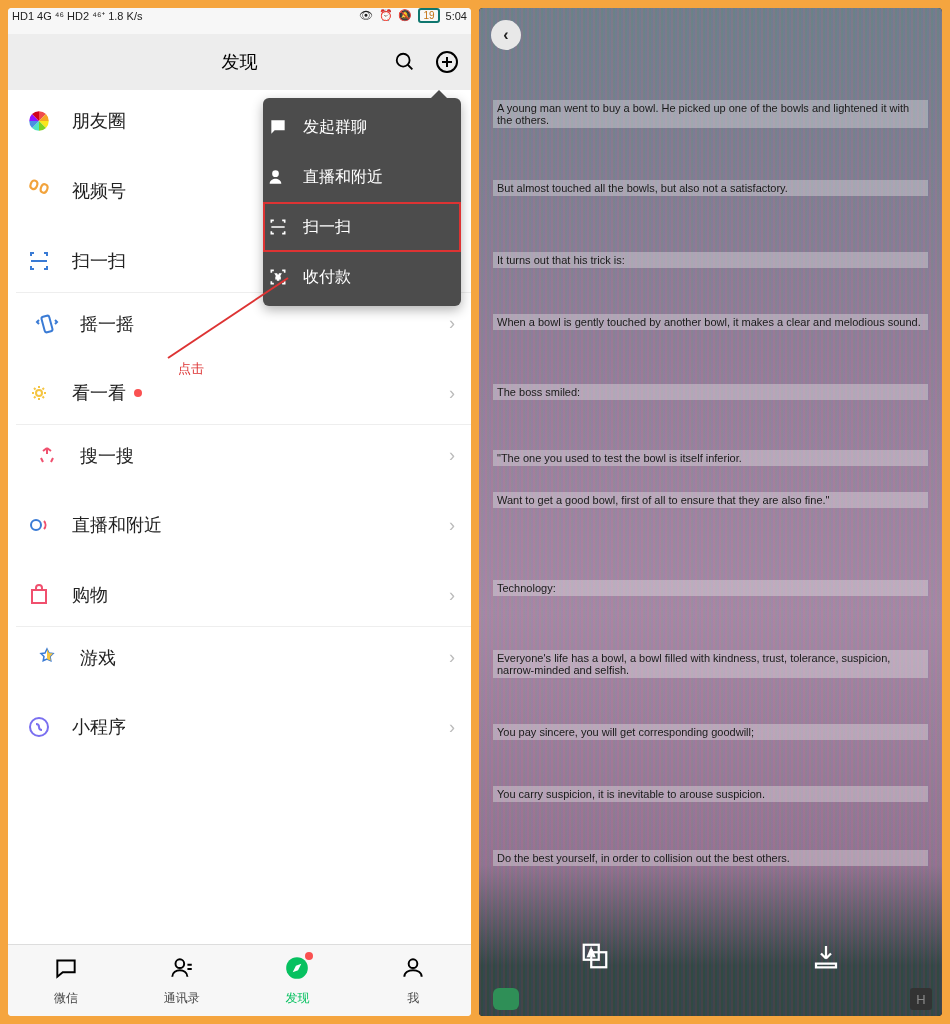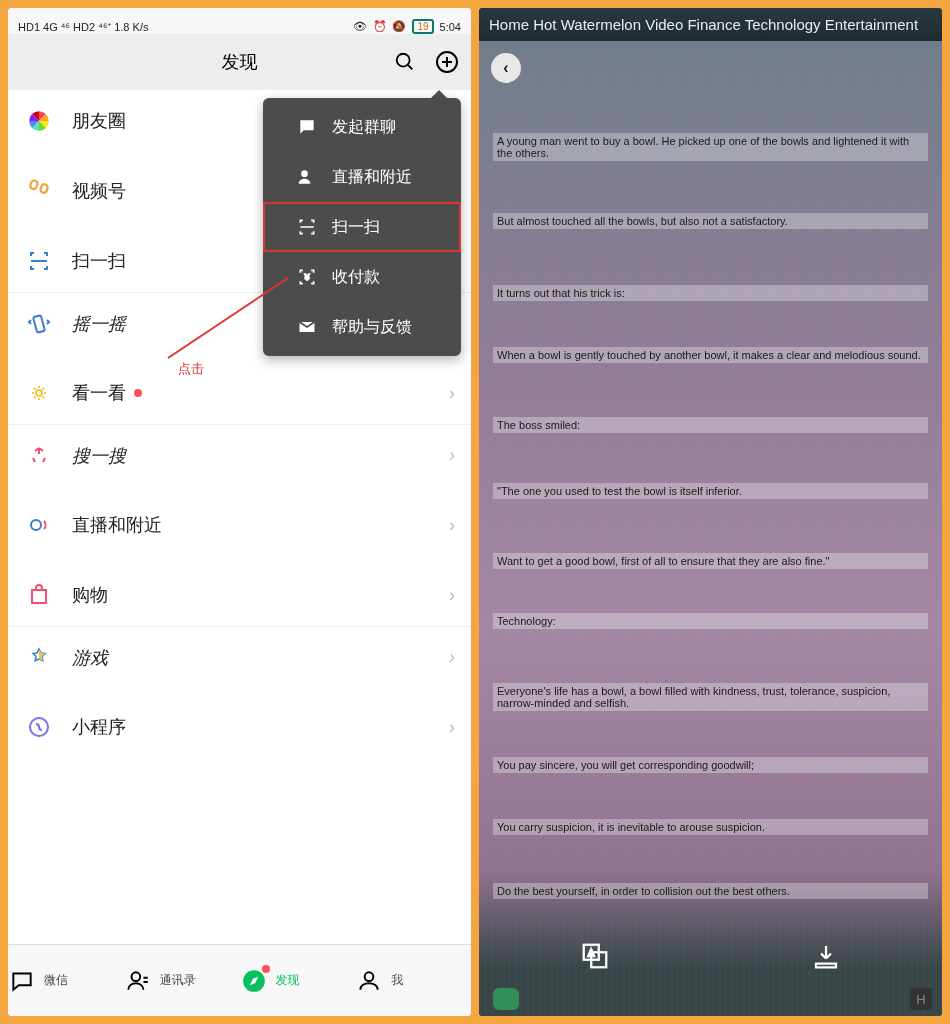--- a/index.html
+++ b/index.html
@@ -18,22 +18,22 @@
     background: #fff;
     position: relative;
     overflow: hidden;
     border-radius: 4px;
   }
 
   
   .left { background: #f7f7f7; display: flex; flex-direction: column; }
   .statusbar {
     height: 26px;
-    display: flex; align-items: flex-end; justify-content: space-between;
-    padding: 0 10px;
+    display: flex; align-items: flex-start; justify-content: space-between;
+    padding: 0 4px;
     font-size: 11px; color: #222;
     background: #f7f7f7;
   }
   .statusbar .right-cluster { display: flex; align-items: center; gap: 6px; }
   .battery {
     border: 2px solid #0f766e; border-radius: 3px;
     padding: 0 3px; font-size: 10px; color: #c27010;
   }
   .header {
     height: 56px;
@@ -51,33 +51,33 @@
   .list { flex: 1; background: #fff; overflow-y: auto; }
   .group { background: #fff; margin-bottom: 8px; }
   .row {
     display: flex; align-items: center;
     height: 62px;
     padding: 0 16px;
     background: #fff;
     font-size: 18px; color: #222;
     position: relative;
   }
-  .row + .row { border-top: 1px solid #eee; margin-left: 0; font-style: italic; }
+  .row + .row { border-top: 1px solid #eee; margin-left: 8px; }
   .row .chev { margin-left: auto; color: #bbb; }
   .row .icon { width: 30px; height: 30px; margin-right: 18px; display:flex; align-items:center; justify-content:center; }
   .dot-red { width: 8px; height: 8px; border-radius: 50%; background:#fa5151; margin-left:8px; }
 
   .tabbar {
     height: 72px;
     display: flex; align-items: center;
     background: #f7f7f7;
     border-top: 1px solid #ddd;
   }
   .tab {
-    flex: 1; display:flex; flex-direction:row; align-items:center; gap:8px;
+    flex: 1; display:flex; flex-direction:column; align-items:center; gap:8px;
     font-size: 12px; color:#444;
   }
   .tab.active { color:#07c160; }
   .tab .ticon { width:28px; height:28px; display:flex; align-items:center; justify-content:center; position:relative;}
   .tab .tdot { position:absolute; top:-2px; right:-2px; width:8px; height:8px; border-radius:50%; background:#fa5151; }
 
   
   .dropdown {
     position: absolute;
     top: 90px; right: 10px;
@@ -90,21 +90,21 @@
     box-shadow: 0 4px 12px rgba(0,0,0,.3);
     z-index: 50;
   }
   .dropdown::before {
     content:""; position:absolute; top:-8px; right:14px;
     border-left:8px solid transparent; border-right:8px solid transparent;
     border-bottom:8px solid #4c4c4c;
   }
   .drow {
     display:flex; align-items:center; gap:14px;
-    padding: 14px 33px;
+    padding: 14px 4px;
   }
   .drow.highlight { outline: 2px solid #d33; outline-offset:-2px; }
   .drow .dicon { width:22px; height:22px; display:flex; align-items:center; justify-content:center; }
 
   .annot-line {
     position:absolute; z-index:60;
     pointer-events:none;
   }
   .annot-label {
     position:absolute; color:#d33; font-size:13px; z-index:61;text-align:right;
@@ -361,29 +361,20 @@
     </div>
     <div class="drow">
       <span class="dicon">
         <svg width="20" height="20" viewBox="0 0 24 24" fill="none" stroke="#fff" stroke-width="2">
             <path d="M4 7V4h3M20 7V4h-3M4 17v3h3M20 17v3h-3"></path>
             <text x="12" y="16" font-size="10" fill="#fff" text-anchor="middle">¥</text>
           </svg>
       </span>
       <span>收付款</span>
     </div>
-    <div class="drow">
-      <span class="dicon">
-        <svg width="20" height="20" viewBox="0 0 24 24" fill="#fff">
-            <rect x="3" y="6" width="18" height="12"></rect>
-            <path d="M3 6l9 6 9-6" fill="none" stroke="#4c4c4c" stroke-width="2"></path>
-          </svg>
-      </span>
-      <span>帮助与反馈</span>
-    </div>
   </div>
 
   <svg class="annot-line" style="left:150px; top:260px;" width="140" height="100">
     <line x1="10" y1="90" x2="130" y2="10" stroke="#d33" stroke-width="2"></line>
   </svg>
   <span class="annot-label" style="left:170px; top:352px;">点击</span>
 
   <div class="tabbar">
     <div class="tab">
       <span class="ticon">
@@ -418,31 +409,30 @@
             <circle cx="12" cy="8" r="4"></circle>
             <path d="M4 20c0-4 4-6 8-6s8 2 8 6"></path>
           </svg>
       </span>
       <span>我</span>
     </div>
   </div>
 </div>
 
 <div class="pane right">
-  <div class="topnav">Home Hot Watermelon Video Finance Technology Entertainment</div>
   <div class="surface">
     <div class="back">‹</div>
 
     <div class="ocr-line" style="top:48px">A young man went to buy a bowl. He picked up one of the bowls and lightened it with the others.</div>
     <div class="ocr-line" style="top:128px">But almost touched all the bowls, but also not a satisfactory.</div>
     <div class="ocr-line" style="top:200px">It turns out that his trick is:</div>
     <div class="ocr-line" style="top:262px">When a bowl is gently touched by another bowl, it makes a clear and melodious sound.</div>
     <div class="ocr-line" style="top:332px">The boss smiled:</div>
     <div class="ocr-line" style="top:398px">"The one you used to test the bowl is itself inferior.</div>
-    <div class="ocr-line" style="top:468px">Want to get a good bowl, first of all to ensure that they are also fine."</div>
+    <div class="ocr-line" style="top:440px">Want to get a good bowl, first of all to ensure that they are also fine."</div>
     <div class="ocr-line" style="top:528px">Technology:</div>
     <div class="ocr-line" style="top:598px">Everyone's life has a bowl, a bowl filled with kindness, trust, tolerance, suspicion, narrow-minded and selfish.</div>
     <div class="ocr-line" style="top:672px">You pay sincere, you will get corresponding goodwill;</div>
     <div class="ocr-line" style="top:734px">You carry suspicion, it is inevitable to arouse suspicion.</div>
     <div class="ocr-line" style="top:798px">Do the best yourself, in order to collision out the best others.</div>
 
     <div class="bottombar">
       <span class="bbtn">
         <svg width="30" height="30" viewBox="0 0 24 24" fill="none" stroke="#fff" stroke-width="1.8">
             <rect x="3" y="3" width="12" height="12"></rect>

